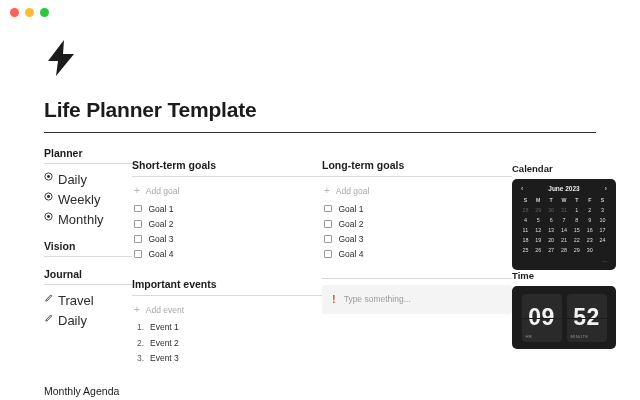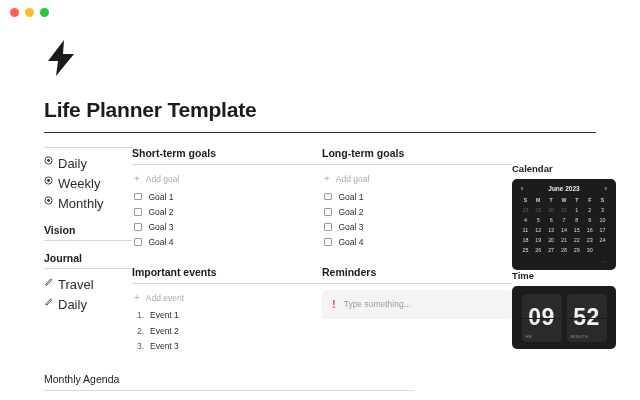--- a/index.html
+++ b/index.html
@@ -81,20 +81,21 @@
     overflow: hidden;
   }
   .nav-ico { width: 9px; height: 9px; flex: 0 0 9px; display: block; }
   .nav-block { margin-bottom: 11px; }
 
   .card-head {
     font-size: 10.5px;
     font-weight: bold;
     color: #1b1b1b;
     margin-bottom: 5px;
+    margin-top: 12px;
   }
   .card-rule {
     height: 1px;
     background: #d9d9d9;
     margin-bottom: 6px;
   }
   .add-row {
     display: flex;
     align-items: center;
     gap: 6px;
@@ -255,20 +256,21 @@
     </svg>
 
     <div class="page-title">Life Planner Template</div>
     <div class="rule"></div>
 
     <div class="columns">
 
       <div class="col-left">
 
         <div class="nav-block">
+          <div class="sect-title">Planner</div>
           <div class="sect-rule"></div>
           <div class="nav-item">
             <svg class="nav-ico" viewBox="0 0 10 10">
               <circle cx="5" cy="5" r="4" fill="none" stroke="#2b2b2b" stroke-width="1"></circle>
               <circle cx="5" cy="5" r="1.6" fill="#2b2b2b"></circle>
             </svg>
             <span>Daily</span>
           </div>
           <div class="nav-item">
             <svg class="nav-ico" viewBox="0 0 10 10">
@@ -380,21 +382,20 @@
             <span class="cb"></span>
             <span>Goal 3</span>
           </div>
           <div class="check-row">
             <span class="cb"></span>
             <span>Goal 4</span>
           </div>
         </div>
 
         <div class="gap-block">
-          <div class="card-head">Reminders</div>
           <div class="card-rule"></div>
           <div class="reminder-box">
             <span class="bang">!</span>
             <span class="reminder-ph">Type something...</span>
           </div>
         </div>
       </div>
 
       <div class="col-right">
 

